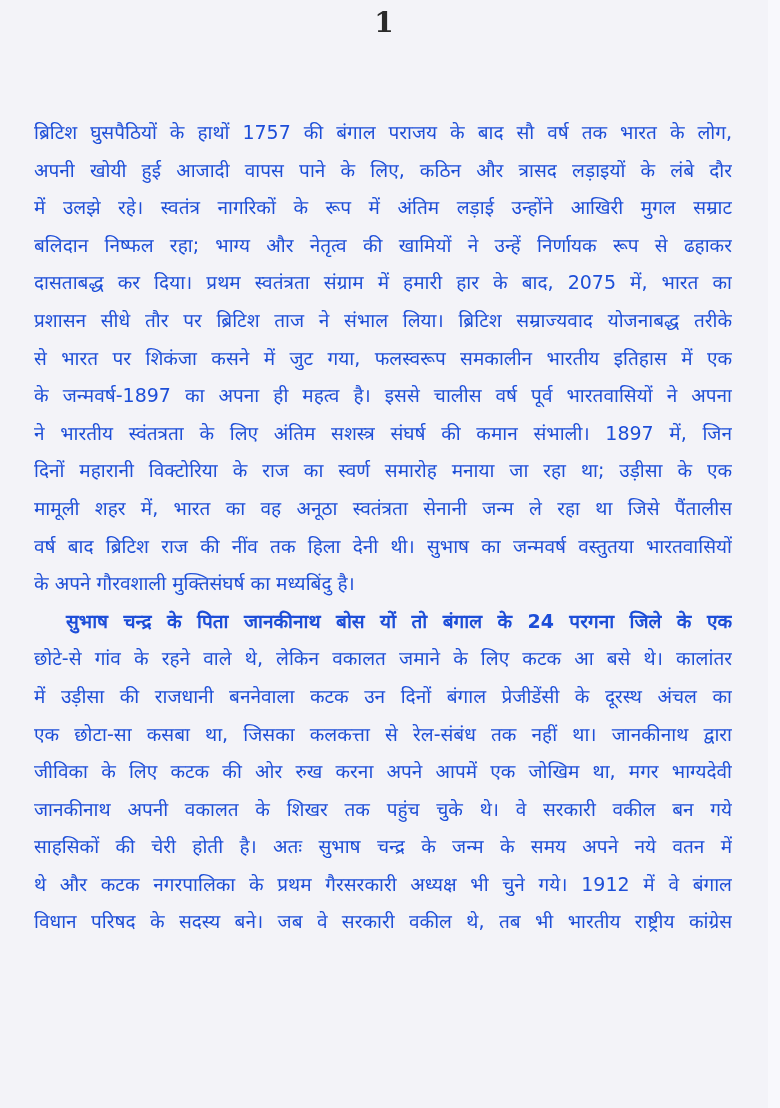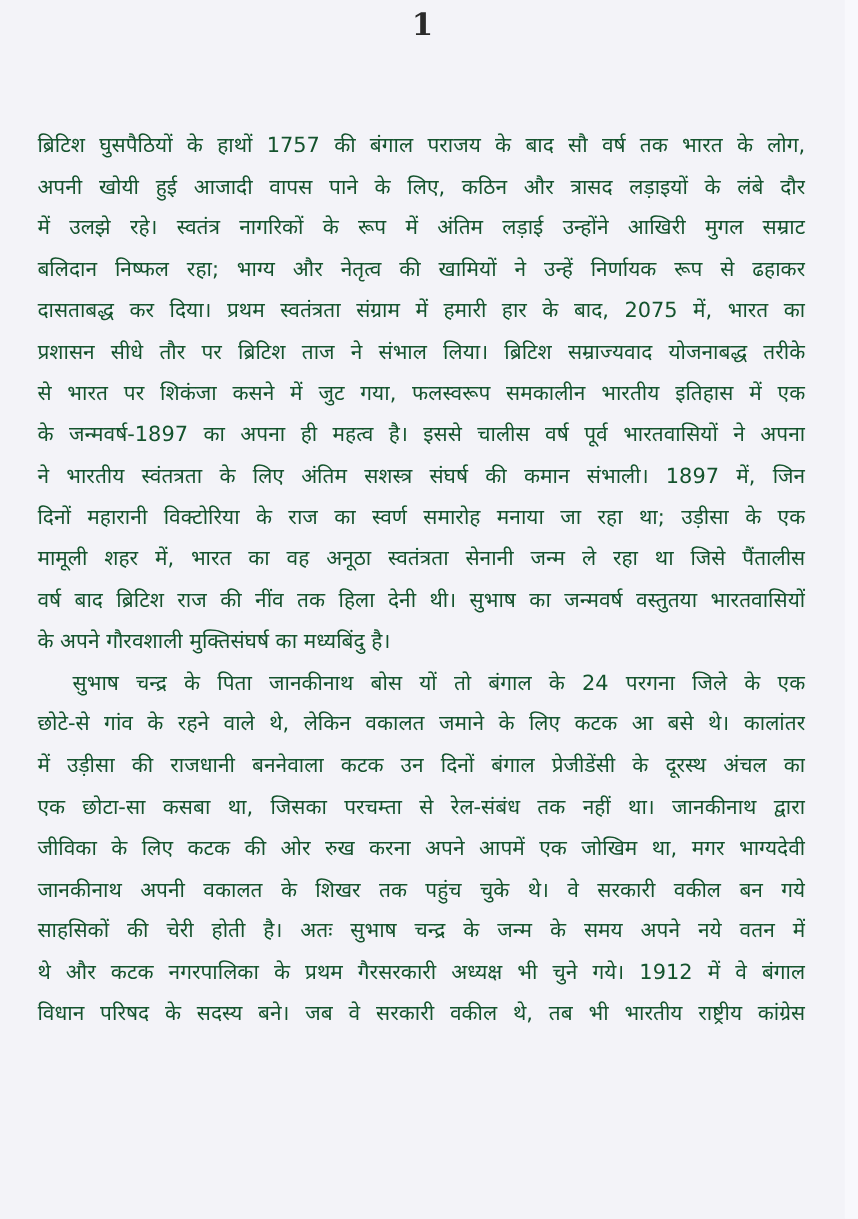--- a/index.html
+++ b/index.html
@@ -45,31 +45,32 @@
       left: 34px;
       top: 114px;
       width: 698px;
     }
     .line {
       display: block;
       height: 37.6px;
       line-height: 37.6px;
       font-family: "DejaVu Sans", sans-serif;
       font-size: 19px;
-      color: #14532d;
+      color: #1d4ed8;
       white-space: nowrap;
       text-align: justify;
       text-align-last: justify;
       overflow: hidden;
     }
     .line.last {
       text-align-last: left;
     }
     .line.indent {
       padding-left: 32px;
+      font-weight: bold;
     }
   </style>
 </head>
 <body>
 
 <div class="page">
   <div class="page-number">1</div>
 
   <div class="text-body">
     <div class="paragraph">
@@ -84,21 +85,21 @@
       <span class="line">ने भारतीय स्वंतत्रता के लिए अंतिम सशस्त्र संघर्ष की कमान संभाली। 1897 में, जिन</span>
       <span class="line">दिनों महारानी विक्टोरिया के राज का स्वर्ण समारोह मनाया जा रहा था; उड़ीसा के एक</span>
       <span class="line">मामूली शहर में, भारत का वह अनूठा स्वतंत्रता सेनानी जन्म ले रहा था जिसे पैंतालीस</span>
       <span class="line">वर्ष बाद ब्रिटिश राज की नींव तक हिला देनी थी। सुभाष का जन्मवर्ष वस्तुतया भारतवासियों</span>
       <span class="line last">के अपने गौरवशाली मुक्तिसंघर्ष का मध्यबिंदु है।</span>
     </div>
     <div class="paragraph">
       <span class="line indent">सुभाष चन्द्र के पिता जानकीनाथ बोस यों तो बंगाल के 24 परगना जिले के एक</span>
       <span class="line">छोटे-से गांव के रहने वाले थे, लेकिन वकालत जमाने के लिए कटक आ बसे थे। कालांतर</span>
       <span class="line">में उड़ीसा की राजधानी बननेवाला कटक उन दिनों बंगाल प्रेजीडेंसी के दूरस्थ अंचल का</span>
-      <span class="line">एक छोटा-सा कसबा था, जिसका परचम्ता से रेल-संबंध तक नहीं था। जानकीनाथ द्वारा</span>
+      <span class="line">एक छोटा-सा कसबा था, जिसका कलकत्ता से रेल-संबंध तक नहीं था। जानकीनाथ द्वारा</span>
       <span class="line">जीविका के लिए कटक की ओर रुख करना अपने आपमें एक जोखिम था, मगर भाग्यदेवी</span>
       <span class="line">जानकीनाथ अपनी वकालत के शिखर तक पहुंच चुके थे। वे सरकारी वकील बन गये</span>
       <span class="line">साहसिकों की चेरी होती है। अतः सुभाष चन्द्र के जन्म के समय अपने नये वतन में</span>
       <span class="line">थे और कटक नगरपालिका के प्रथम गैरसरकारी अध्यक्ष भी चुने गये। 1912 में वे बंगाल</span>
       <span class="line">विधान परिषद के सदस्य बने। जब वे सरकारी वकील थे, तब भी भारतीय राष्ट्रीय कांग्रेस</span>
     </div>
   </div>
 </div>
 <div class="page-edge"></div>
 

